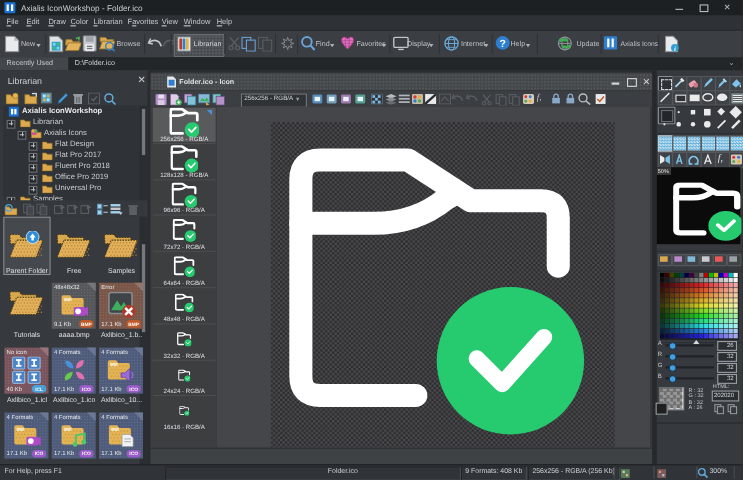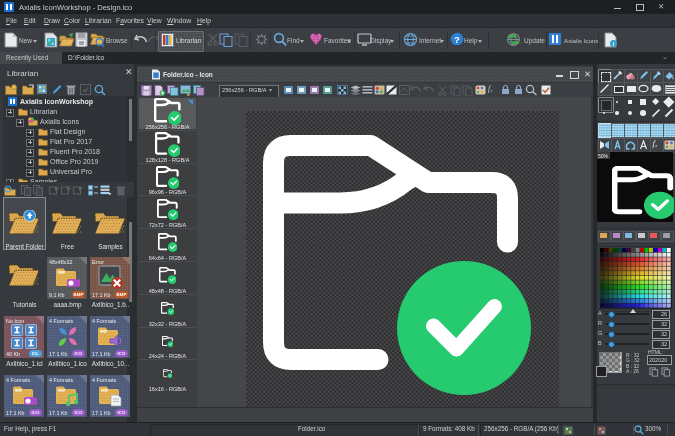--- a/index.html
+++ b/index.html
@@ -5,21 +5,21 @@
 .abs{position:absolute;}
 .txt{position:absolute;white-space:nowrap;color:#c6cace;}
 u{text-decoration:underline;}
 </style></head><body>
 <div class="abs" style="left:0;top:0;width:675px;height:436px;">
 
 <div class="abs" style="left:0;top:0;width:675px;height:14px;background:#1c2023;"></div>
 <div class="abs" style="left:4px;top:2px;width:10px;height:10px;background:#1a6fd4;border-radius:1px;"></div>
 <div class="abs" style="left:6px;top:4px;width:2px;height:6px;background:#fff;"></div>
 <div class="abs" style="left:10px;top:4px;width:2px;height:6px;background:#fff;"></div>
-<div class="txt" style="left:19px;top:3px;font-size:7.5px;color:#c9cdd1;">Axialis IconWorkshop - Design.ico</div>
+<div class="txt" style="left:19px;top:3px;font-size:7.5px;color:#c9cdd1;">Axialis IconWorkshop - Folder.ico</div>
 <div class="abs" style="left:614px;top:8px;width:7px;height:1.4px;background:#b8bcc0;"></div>
 <div class="abs" style="left:636px;top:3.5px;width:6px;height:5.5px;border:1.3px solid #b8bcc0;"></div>
 <div class="txt" style="left:658px;top:2px;font-size:7.5px;color:#b8bcc0;">✕</div>
 <div class="abs" style="left:0;top:14px;width:675px;height:14px;background:#2e3236;border-bottom:1px solid #26292d;box-sizing:border-box;"></div>
 <div class="txt" style="left:6px;top:16.5px;font-size:6.8px;color:#c6cace;"><u>F</u>ile</div>
 <div class="txt" style="left:24px;top:16.5px;font-size:6.8px;color:#c6cace;"><u>E</u>dit</div>
 <div class="txt" style="left:44px;top:16.5px;font-size:6.8px;color:#c6cace;"><u>D</u>raw</div>
 <div class="txt" style="left:64px;top:16.5px;font-size:6.8px;color:#c6cace;"><u>C</u>olor</div>
 <div class="txt" style="left:85px;top:16.5px;font-size:6.8px;color:#c6cace;"><u>L</u>ibrarian</div>
 <div class="txt" style="left:116px;top:16.5px;font-size:6.8px;color:#c6cace;">F<u>a</u>vorites</div>

